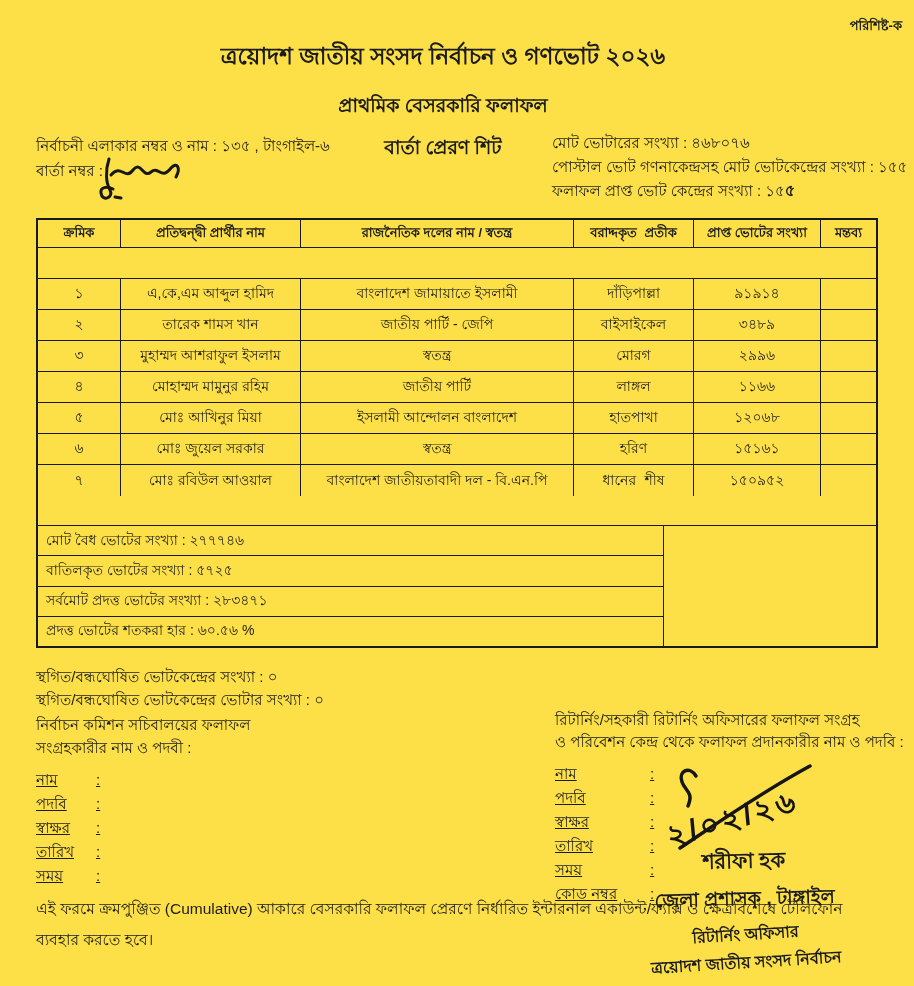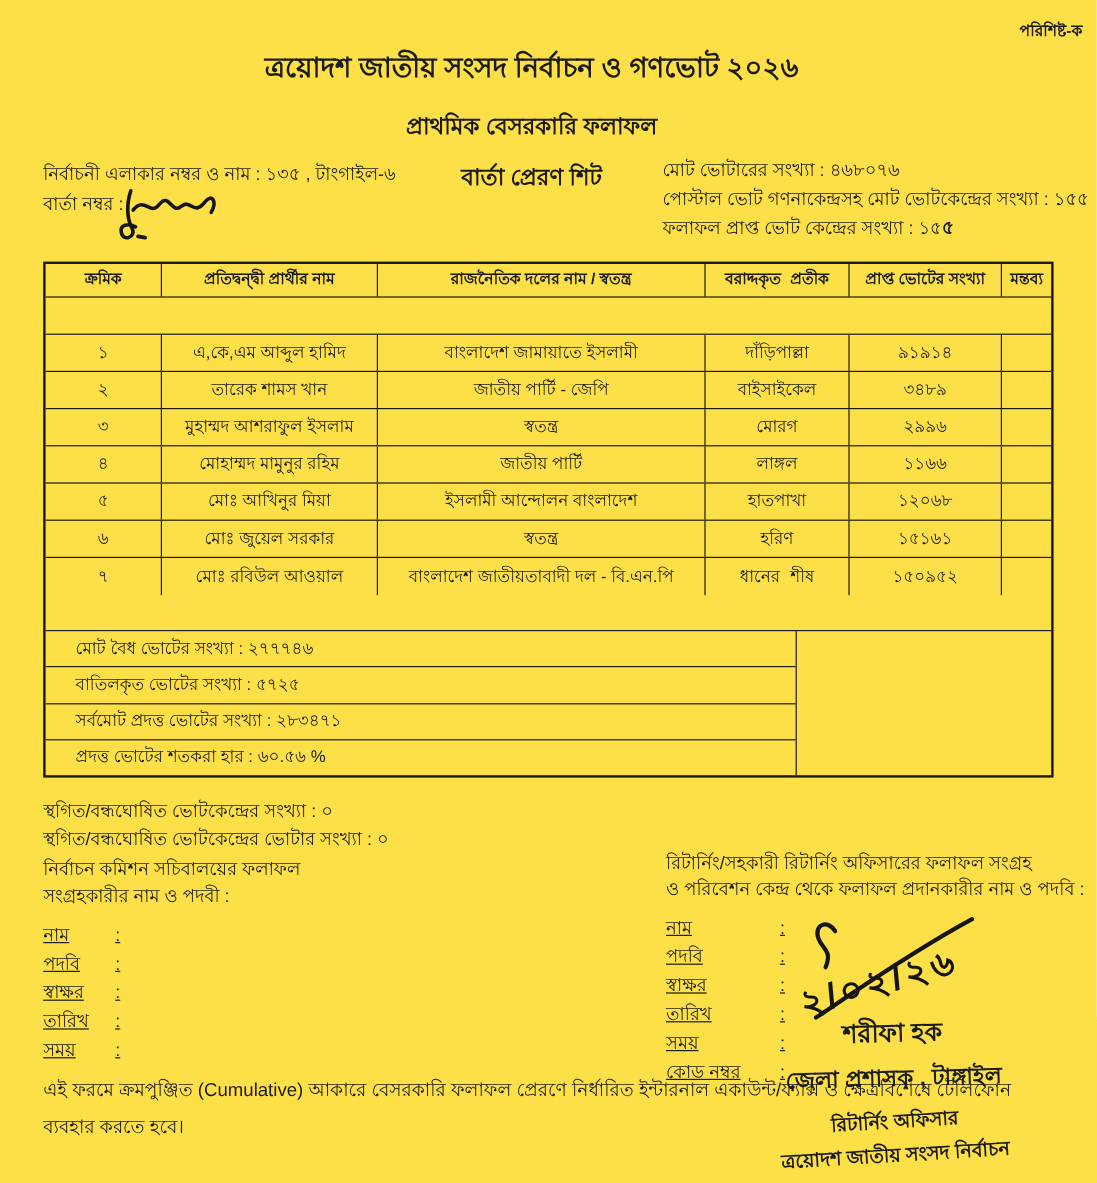--- a/index.html
+++ b/index.html
@@ -29,29 +29,29 @@
   .tbl {
     position: absolute; left: 36px; top: 218px; width: 842px; height: 430px;
     border: 2px solid #1a1a1a; display: flex; flex-direction: column;
     font-size: 14px;
   }
   .tr { display: flex; flex-direction: row; border-bottom: 1.5px solid #1a1a1a; }
   .tr:last-child { border-bottom: none; }
   .td, .th { display: flex; align-items: center; justify-content: center;
              border-right: 1.5px solid #1a1a1a; white-space: nowrap; overflow: hidden; }
   .td:last-child, .th:last-child { border-right: none; }
-  .c1 { width: 97px; }  .c2 { width: 180px; } .c3 { width: 273px; }
+  .c1 { width: 83px; }  .c2 { width: 180px; } .c3 { width: 273px; }
   .c4 { width: 120px; font-family: Liberation Mono, monospace; } .c5 { width: 127px; } .c6 { flex: 1; }
   .head { height: 28px; font-weight: 700; font-size: 13px; }
   .emptyrow { height: 31px; }
   .datarow { height: 31px; }
   .gapstrip { height: 30px; }
   .summary { display: flex; flex-direction: row; flex: 1; border-bottom: none; }
   .sum-left { width: 625px; display: flex; flex-direction: column; }
-  .sum-row { flex: 1; display: flex; align-items: center; padding-left: 25px;
+  .sum-row { flex: 1; display: flex; align-items: center; padding-left: 8px;
              border-bottom: 1.5px solid #1a1a1a; font-size: 14px; }
   .sum-row:last-child { border-bottom: none; text-align: right; }
   .sum-right { flex: 1; border-left: 1.5px solid #1a1a1a; }
 
   .suspended { position: absolute; left: 36px; top: 665px; font-size: 15px; line-height: 23px; }
 
   .block-left { position: absolute; left: 36px; top: 713px; font-size: 15px; line-height: 23px; }
   .block-right { position: absolute; left: 555px; top: 709px; font-size: 15px; line-height: 22px; width: 360px; }
   .fields { margin-top: 9px; }
   .field-row { display: flex; line-height: 24px; text-decoration: underline; }

